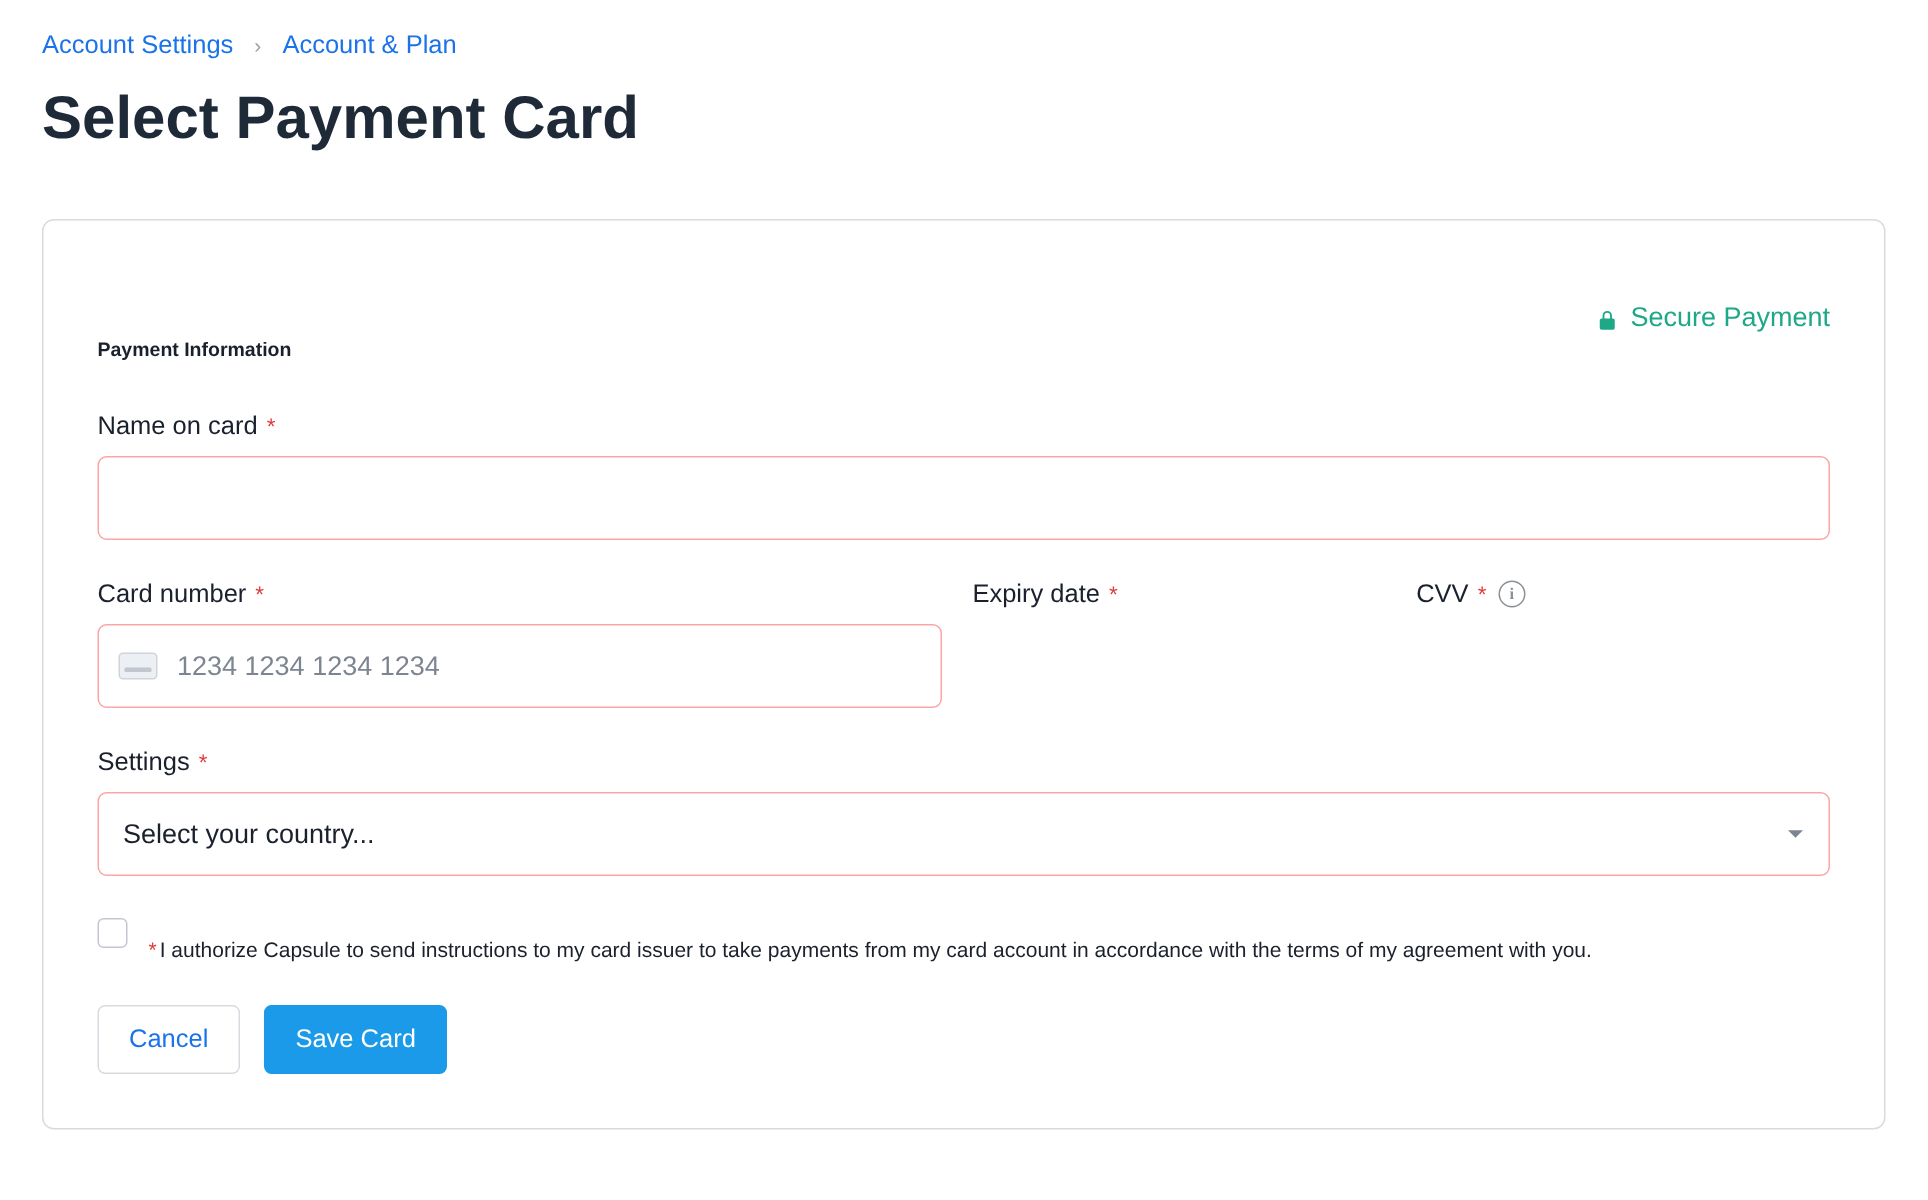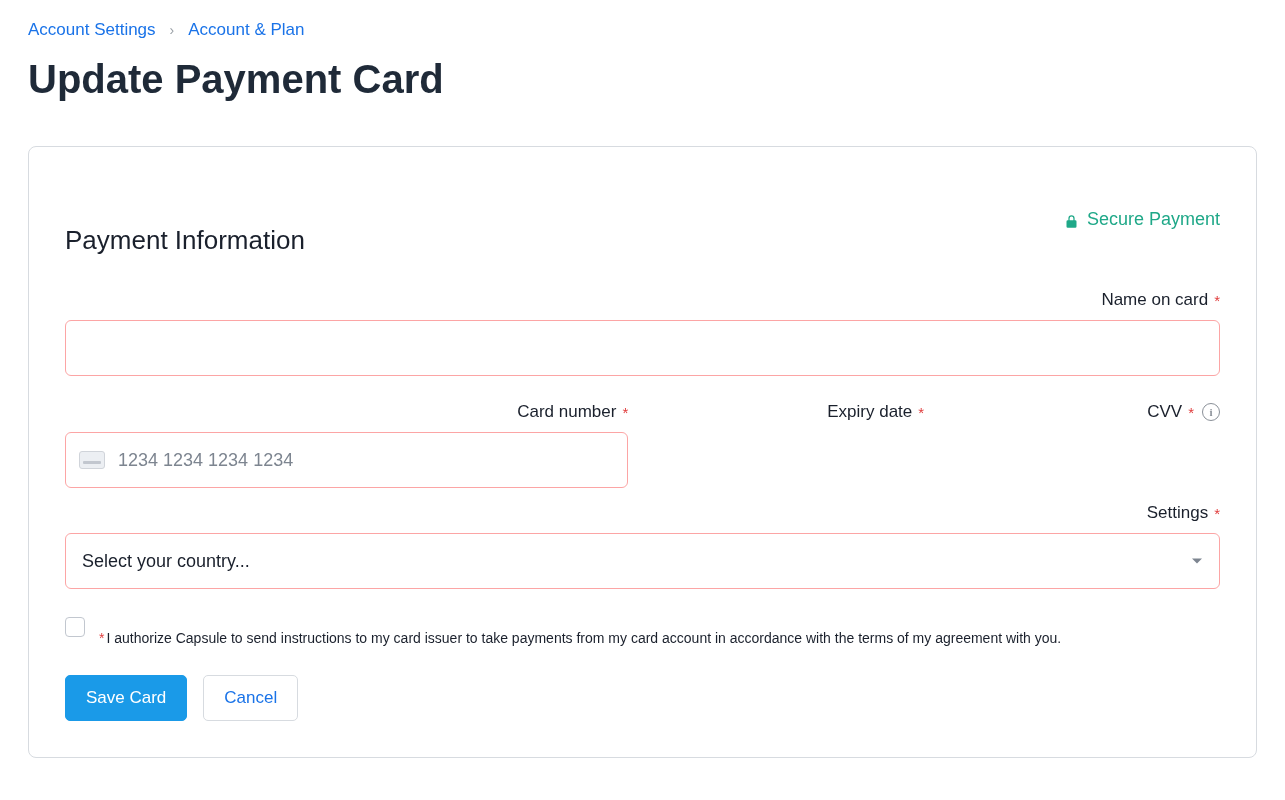--- a/index.html
+++ b/index.html
@@ -40,22 +40,22 @@
       border-radius: 8px;
       padding: 36px;
     }
     .card-header {
       display: flex;
       justify-content: space-between;
       align-items: center;
       margin-bottom: 34px;
     }
     .section-title {
-      font-size: 26px;
-      font-weight: 400;
+      font-size: 13px;
+      font-weight: 700;
       color: #1a202c;
       margin-top: 42px;
     }
     .secure {
       display: flex;
       align-items: flex-end;
       gap: 8px;
       color: #1fa888;
       font-size: 18px;
     }
@@ -63,40 +63,39 @@
       width: 15px;
       height: 17px;
       fill: #1fa888;
     }
     .form-row {
       margin-bottom: 26px;
     }
     .two-col-row {
       display: flex;
       gap: 20px;
-      margin-bottom: 15px;
+      margin-bottom: 26px;
     }
     .col-cardnum {
       flex: 1 1 49%;
     }
     .col-expiry {
       flex: 1 1 24%;
     }
     .col-cvv {
       flex: 1 1 24%;
     }
     .label-wrap {
       display: flex;
       align-items: center;
       gap: 6px;
       margin-bottom: 10px;
       font-size: 17px;
       font-weight: 500;
       color: #1a202c;
-      justify-content: flex-end;
     }
     .req {
       color: #e03c3c;
       font-size: 15px;
     }
     .info-icon {
       display: inline-flex;
       align-items: center;
       justify-content: center;
       width: 18px;
@@ -228,21 +227,21 @@
   </style>
 </head>
 <body>
 
 <nav class="breadcrumb">
   <a href="#">Account Settings</a>
   <span class="breadcrumb-sep">›</span>
   <a href="#">Account &amp; Plan</a>
 </nav>
 
-<h1 class="page-title">Update Payment Card</h1>
+<h1 class="page-title">Select Payment Card</h1>
 
 <div class="card">
 
   <div class="card-header">
     <div class="section-title">Payment Information</div>
     <div class="secure">
       <svg viewBox="0 0 24 24">
           <path d="M12 2a5 5 0 0 0-5 5v3H6a2 2 0 0 0-2 2v8a2 2 0 0 0 2 2h12a2 2 0 0 0 2-2v-8a2 2 0 0 0-2-2h-1V7a5 5 0 0 0-5-5zm-3 5a3 3 0 1 1 6 0v3H9V7z"></path>
         </svg>
       <span>Secure Payment</span>
@@ -297,17 +296,17 @@
   </div>
 
   <div class="consent-row">
     <input type="checkbox" class="consent-check" style="">
     <div class="consent-text">
       <span class="consent-star">*</span><span>I authorize Capsule to send instructions to my card issuer to take payments from my card account in accordance with the terms of my agreement with you.</span>
     </div>
   </div>
 
   <div class="actions">
+    <button class="btn btn-secondary">Cancel</button>
     <button class="btn btn-primary">Save Card</button>
-    <button class="btn btn-secondary">Cancel</button>
   </div>
 
 </div>
 
 </body></html>

